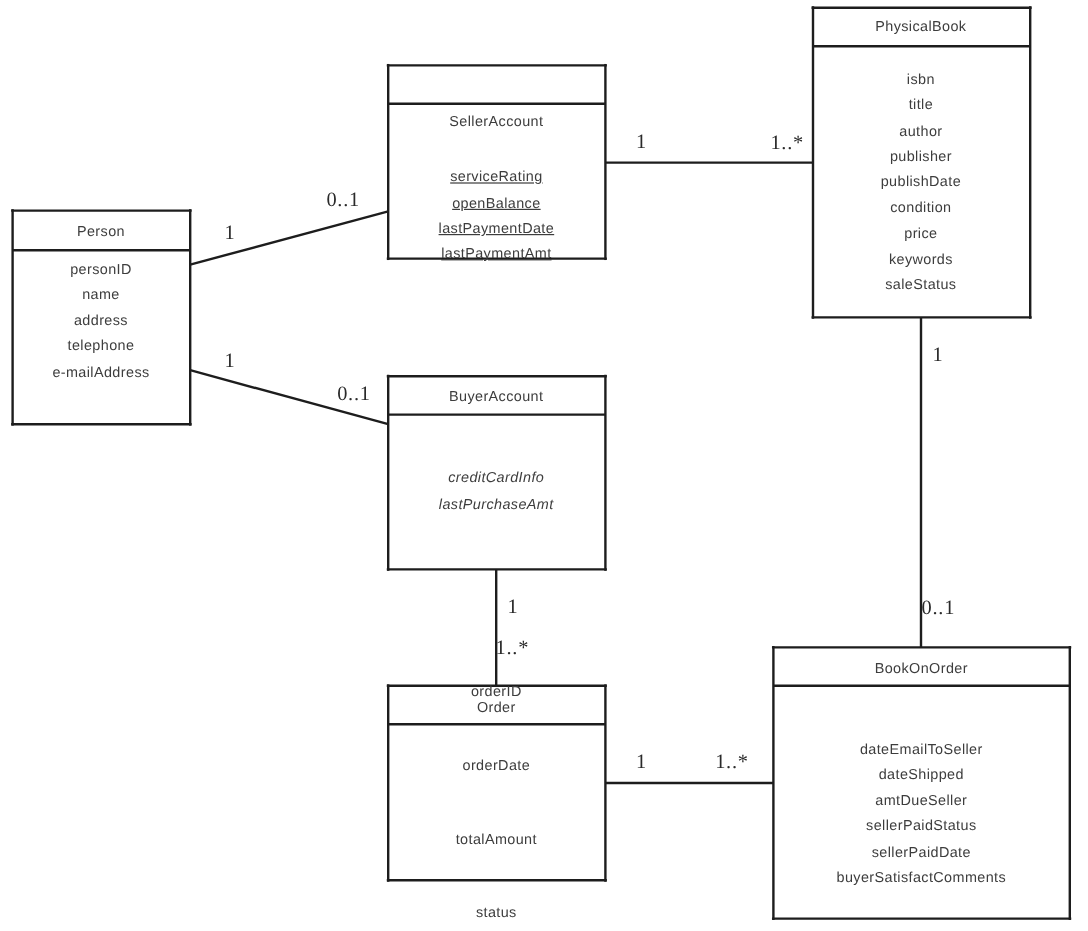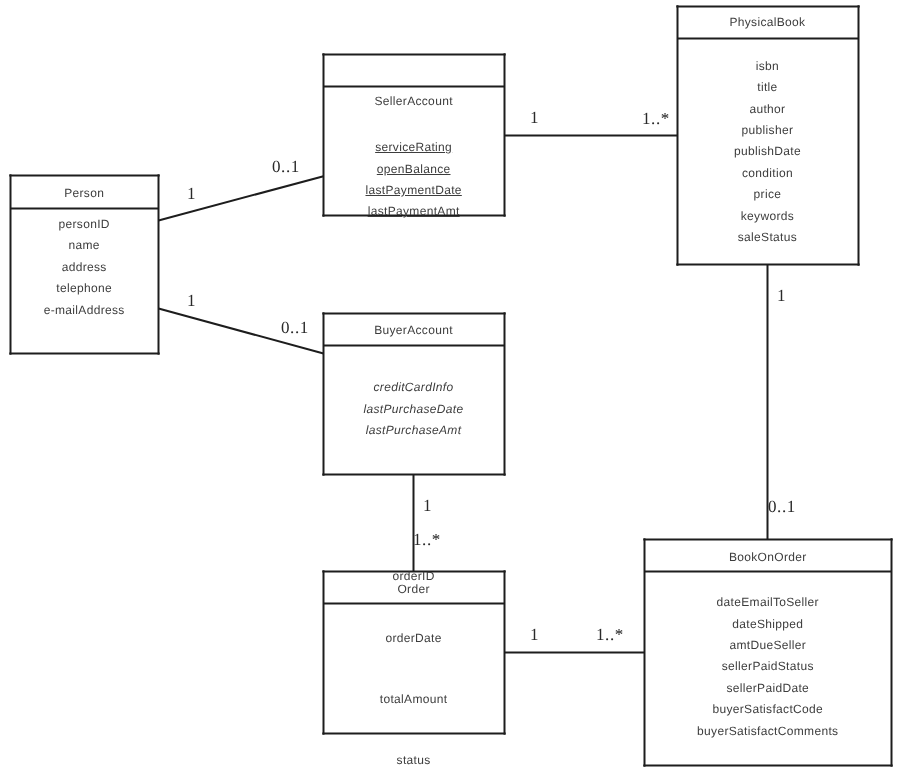--- a/index.html
+++ b/index.html
@@ -113,44 +113,42 @@
       <div class="uml-attr">price</div>
       <div class="uml-attr">keywords</div>
       <div class="uml-attr">saleStatus</div>
     </div>
   </div>
 
   <div class="uml-class" style="left:323px;top:312.9px;width:181px;height:161.3px;">
     <div class="uml-name-cell" style="height:32.3px;top:0.70px;text-align:right;">BuyerAccount</div>
     <div class="uml-attrs" style="top:32.30px;height:129px;font-style:italic;">
       <div class="uml-attr">creditCardInfo</div>
-      <div class="uml-attr">lastPurchaseDate</div>
       <div class="uml-attr">lastPurchaseAmt</div>
     </div>
   </div>
 
   <div class="uml-class" style="left:322.8px;top:571.4px;width:181.2px;height:161.8px;">
     <div class="uml-name-cell" style="height:31.7px;top:1.80px;">Order</div>
     <div class="uml-attrs" style="top:32.30px;height:130.1px;gap:40px;">
       <div class="uml-attr">orderID</div>
       <div class="uml-attr">orderDate</div>
       <div class="uml-attr">totalAmount</div>
       <div class="uml-attr">status</div>
     </div>
   </div>
 
   <div class="uml-class" style="left:643.9px;top:539.2px;width:247.5px;height:226.3px;">
     <div class="uml-name-cell" style="height:32.1px;top:1.60px;">BookOnOrder</div>
-    <div class="uml-attrs" style="top:31px;height:194.2px;">
+    <div class="uml-attrs" style="top:42px;height:194.2px;">
       <div class="uml-attr">dateEmailToSeller</div>
       <div class="uml-attr">dateShipped</div>
       <div class="uml-attr">amtDueSeller</div>
       <div class="uml-attr">sellerPaidStatus</div>
       <div class="uml-attr">sellerPaidDate</div>
-      <div class="uml-attr">buyerSatisfactCode</div>
       <div class="uml-attr">buyerSatisfactComments</div>
     </div>
   </div>
 
   <div class="mult" style="left:186.7px;top:184.50px;">1</div>
   <div class="mult" style="left:272.2px;top:158.30px;">0..1</div>
   <div class="mult" style="left:187.1px;top:291.70px;">1</div>
   <div class="mult" style="left:280.5px;top:319.20px;">0..1</div>
   <div class="mult" style="left:529.8px;top:109.20px;">1</div>
   <div class="mult" style="left:641.9px;top:110.20px;">1..*</div>

